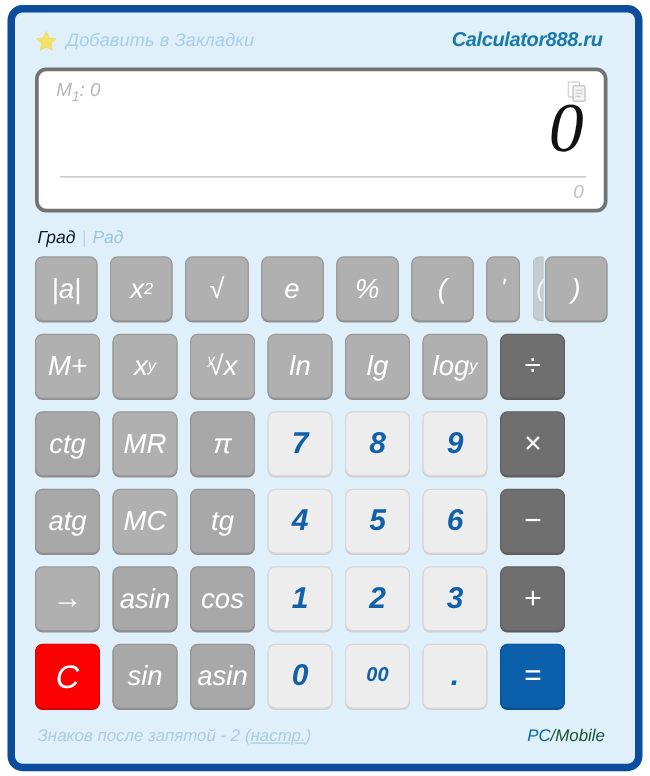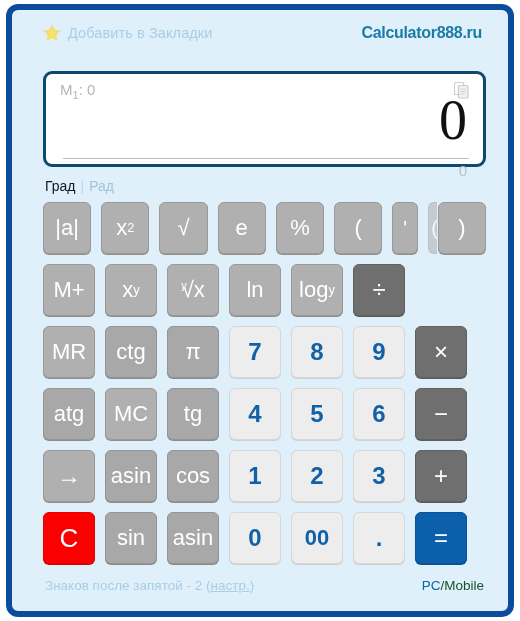--- a/index.html
+++ b/index.html
@@ -26,22 +26,23 @@
     height: 613px;
     box-sizing: border-box;
     border: 6px solid #0b4d9c;
     border-radius: 12px;
     background: #dff0fb;
     overflow: hidden;
   }
   .inner {
     position: absolute;
     left: 0; top: 0; right: 0; bottom: 0;
-    padding: 8px 22px 0 31px;
-    box-sizing: border-box;
+    padding: 8px 22px 0 16px;
+    box-sizing: border-box;
+    font-style: italic;
   }
 
   
   .header {
     height: 30px;
     display: flex;
     align-items: center;
     justify-content: space-between;
   }
   .bookmark {
@@ -65,24 +66,24 @@
     font-size: 16px;
     font-weight: bold;
     color: #1b7ba6;
     letter-spacing: -0.3px;
     white-space: nowrap;
     padding-right: 4px;
   }
 
   
   .display-outer {
-    margin-top: 23px;
-    height: 96px;
-    box-sizing: border-box;
-    border: 3px solid #0c4a6e;
+    margin-top: 6px;
+    height: 116px;
+    box-sizing: border-box;
+    border: 3px solid #737373;
     border-radius: 9px;
     background: #ffffff;
     position: relative;
     padding: 7px 14px 6px 14px;
   }
   .mem-row {
     display: flex;
     align-items: flex-start;
     justify-content: space-between;
     height: 20px;
@@ -193,21 +194,21 @@
     font-size: 24px;
   }
   .num {
     background: #ededed;
     border: 1px solid #d7d7d7;
     box-shadow: 0 1px 0 #cfcfcf;
     color: #1261a8;
     font-weight: bold;
     font-size: 24px;
   }
-  .num.small { font-size: 22px; }
+  .num.small { font-size: 16px; }
   .eq {
     background: #0b5fab;
     border: 1px solid #0a5396;
     box-shadow: 0 1px 0 #094e8d;
     font-size: 24px;
   }
   .clear {
     background: #fb0000;
     border: 1px solid #e80000;
     box-shadow: 0 1px 0 #d40000;
@@ -324,26 +325,27 @@
             <div class="btn sliver">(</div>
             <div class="btn fn">)</div>
           </div>
           <div class="krow">
             <div class="btn fn">M+</div>
             <div class="btn fn">x<span class="sup">y</span></div>
             <div class="btn fn">
               <span class="radical"><span class="idx">y</span>√x</span>
             </div>
             <div class="btn fn">ln</div>
+            <div class="btn fn">lg</div>
             <div class="btn fn">log<span class="subs">y</span></div>
             <div class="btn op">÷</div>
           </div>
           <div class="krow">
+            <div class="btn fn-dark">ctg</div>
             <div class="btn fn">MR</div>
-            <div class="btn fn-dark">ctg</div>
             <div class="btn fn-dark">π</div>
             <div class="btn num">7</div>
             <div class="btn num">8</div>
             <div class="btn num">9</div>
             <div class="btn op">×</div>
           </div>
           <div class="krow">
             <div class="btn fn-dark">atg</div>
             <div class="btn fn">MC</div>
             <div class="btn fn-dark">tg</div>

